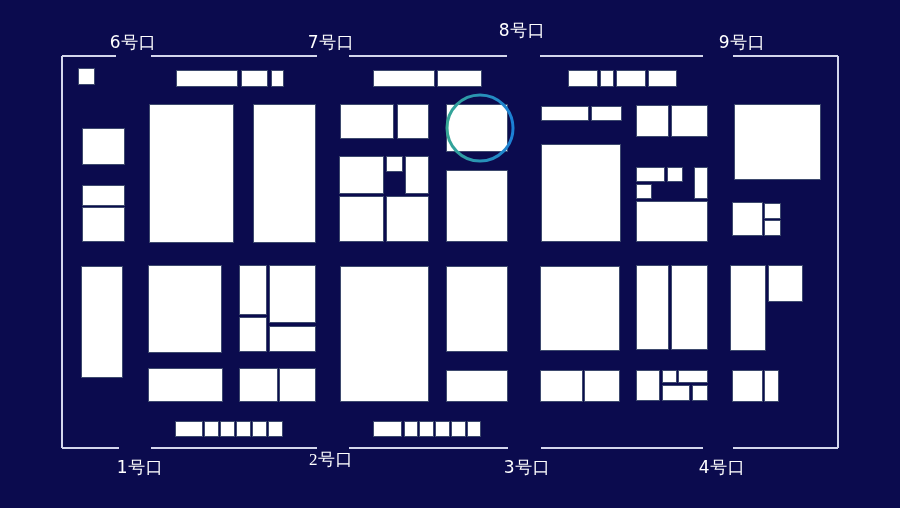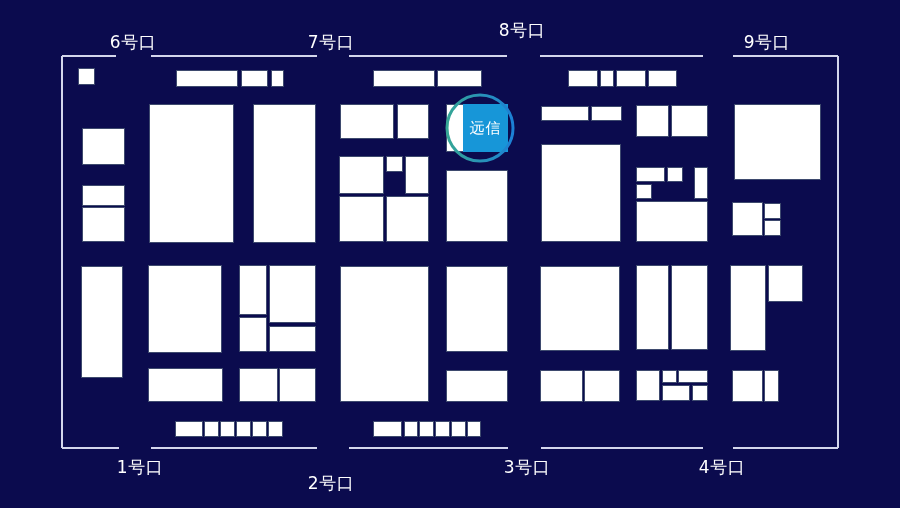--- a/index.html
+++ b/index.html
@@ -98,29 +98,26 @@
       <div class="booth" style="left: 404px; top: 421px; width: 14px; height: 16px; background: rgb(255, 255, 255); border: 1px solid rgb(62, 74, 110);"></div>
       <div class="booth" style="left: 419px; top: 421px; width: 15px; height: 16px; background: rgb(255, 255, 255); border: 1px solid rgb(62, 74, 110);"></div>
       <div class="booth" style="left: 435px; top: 421px; width: 15px; height: 16px; background: rgb(255, 255, 255); border: 1px solid rgb(62, 74, 110);"></div>
       <div class="booth" style="left: 451px; top: 421px; width: 15px; height: 16px; background: rgb(255, 255, 255); border: 1px solid rgb(62, 74, 110);"></div>
       <div class="booth" style="left: 467px; top: 421px; width: 14px; height: 16px; background: rgb(255, 255, 255); border: 1px solid rgb(62, 74, 110);"></div>
     </div>
   <div id="gate-layer">
       <div class="gate-label" style="left: 133px; top: 36px;">6号口</div>
       <div class="gate-label" style="left: 331px; top: 36px;">7号口</div>
       <div class="gate-label" style="left: 522px; top: 24px;">8号口</div>
-      <div class="gate-label" style="left: 762px; top: 36px; text-align: right;">9号口</div>
+      <div class="gate-label" style="left: 742px; top: 36px;">9号口</div>
       <div class="gate-label" style="left: 140px; top: 461px;">1号口</div>
-      <div class="gate-label" style="left: 331px; top: 477px;">2号口</div>
+      <div class="gate-label" style="left: 331px; top: 454px; font-family: Liberation Serif, serif;">2号口</div>
       <div class="gate-label" style="left: 527px; top: 461px;">3号口</div>
       <div class="gate-label" style="left: 722px; top: 461px;">4号口</div>
     </div>
-  <div id="highlight-box" style="left: 463px; top: 104px; width: 45px; height: 48px; background: rgb(23, 150, 216); color: rgb(255, 255, 255);">
-    <span>远信</span>
-  </div>
   <svg id="overlay" width="900" height="508">
       <line x1="62" y1="56" x2="116" y2="56" stroke="#D4D6EC" stroke-width="2"></line>
       <line x1="151" y1="56" x2="317" y2="56" stroke="#D4D6EC" stroke-width="2"></line>
       <line x1="349" y1="56" x2="507" y2="56" stroke="#D4D6EC" stroke-width="2"></line>
       <line x1="540" y1="56" x2="703" y2="56" stroke="#D4D6EC" stroke-width="2"></line>
       <line x1="733" y1="56" x2="838" y2="56" stroke="#D4D6EC" stroke-width="2"></line>
       <line x1="62" y1="448" x2="119" y2="448" stroke="#D4D6EC" stroke-width="2"></line>
       <line x1="151" y1="448" x2="317" y2="448" stroke="#D4D6EC" stroke-width="2"></line>
       <line x1="349" y1="448" x2="508" y2="448" stroke="#D4D6EC" stroke-width="2"></line>
       <line x1="541" y1="448" x2="703" y2="448" stroke="#D4D6EC" stroke-width="2"></line>

